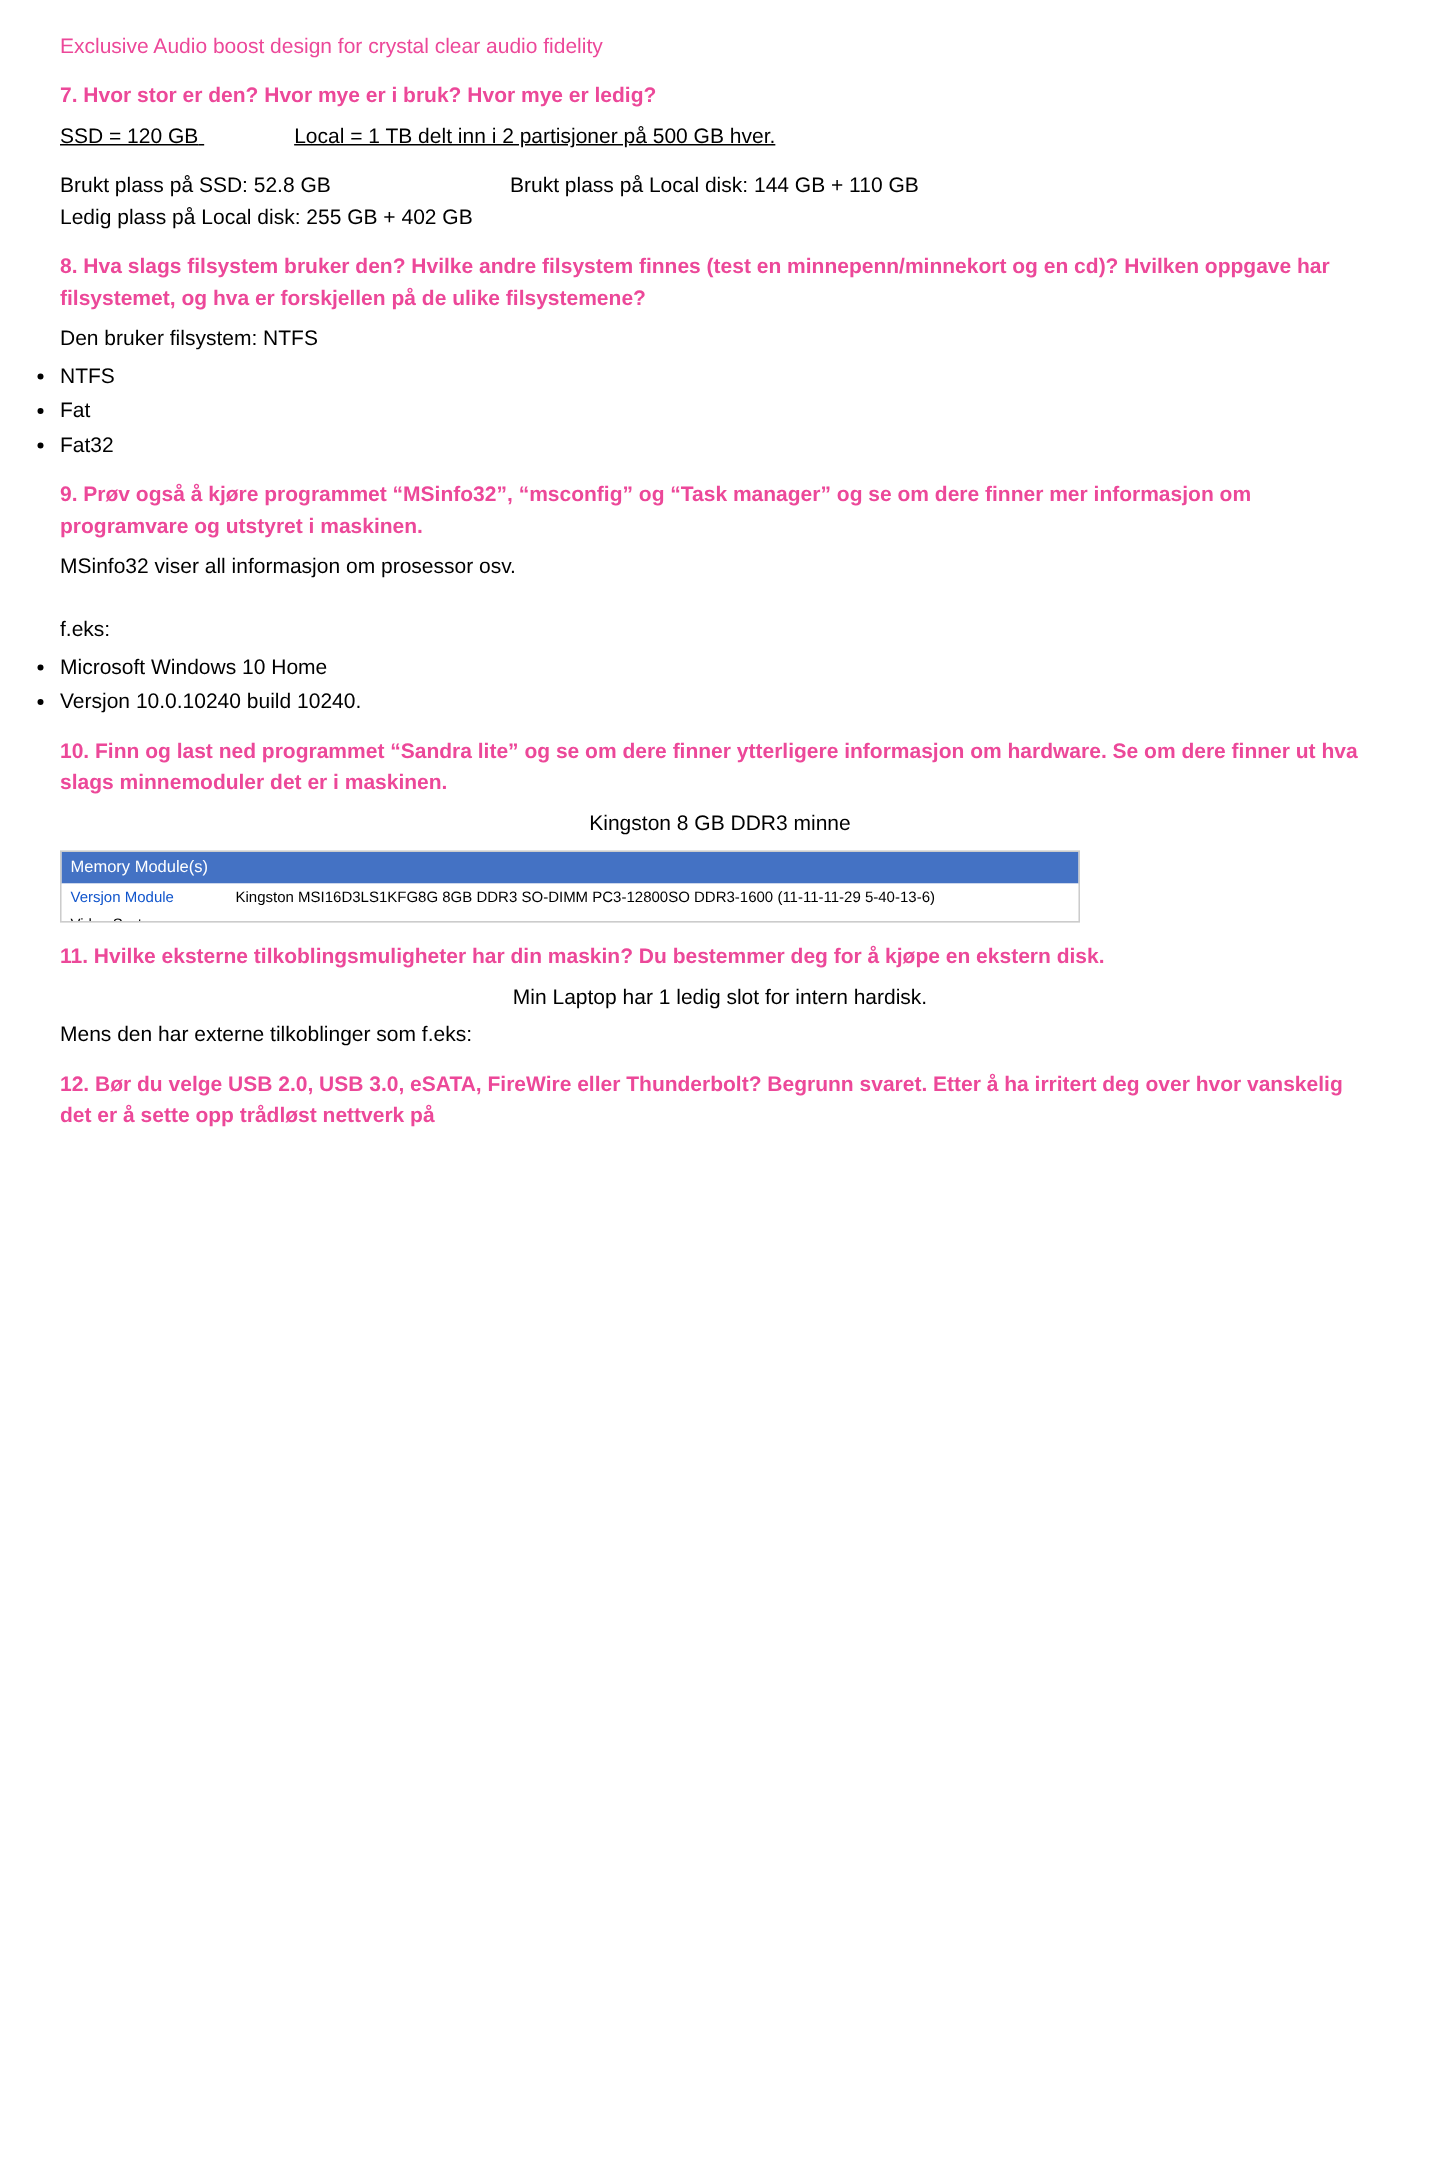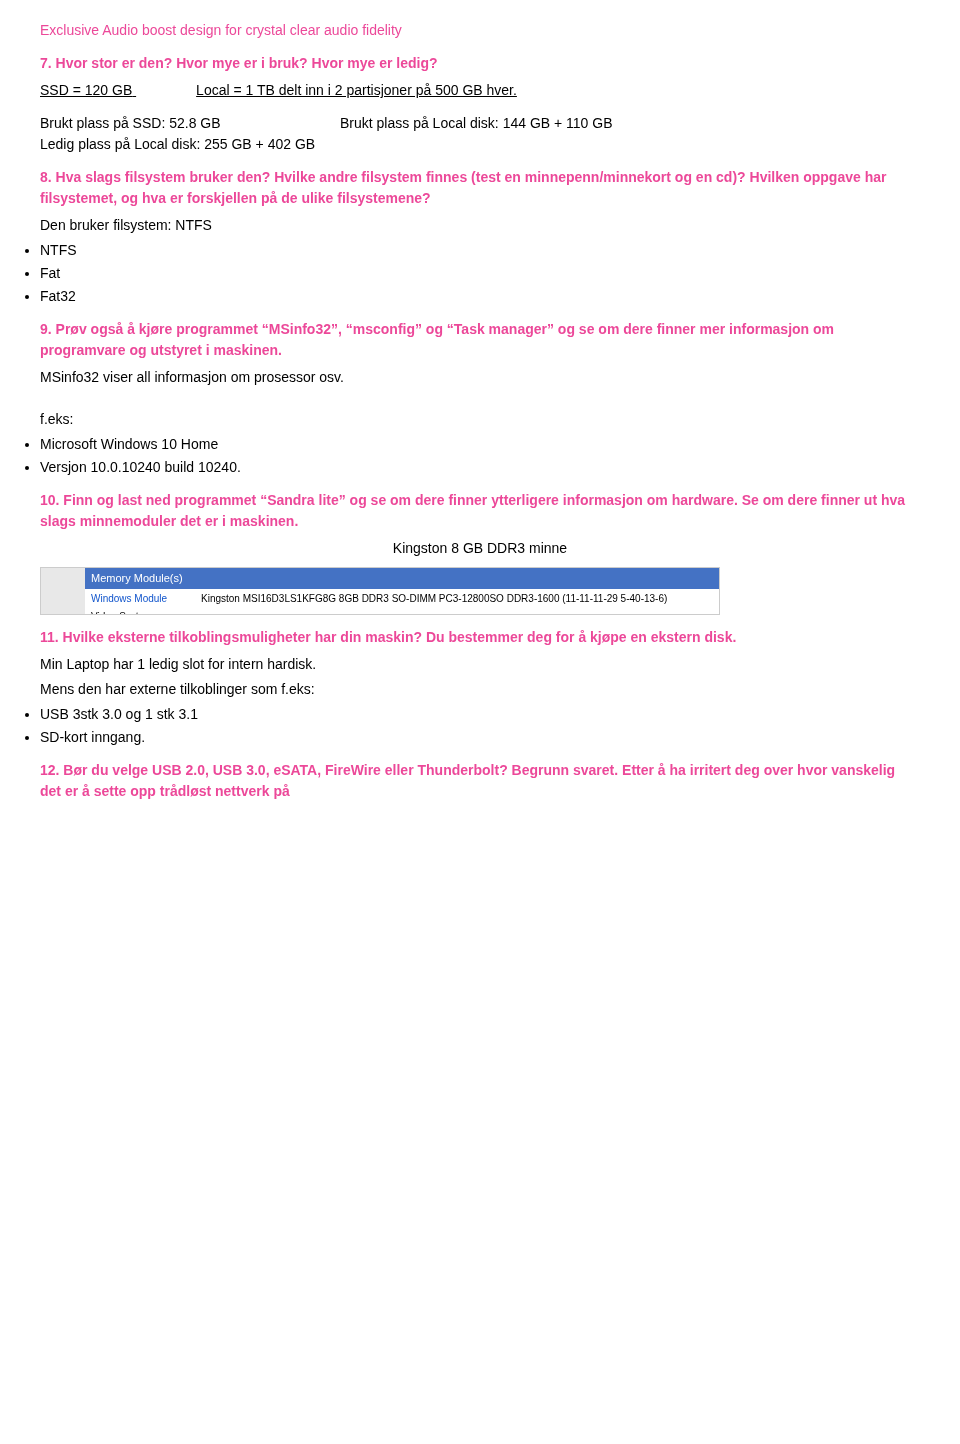--- a/index.html
+++ b/index.html
@@ -43,21 +43,20 @@
     }
     .screenshot-img {
       width: 680px;
       height: 48px;
       background: #e8e8e8;
       border: 1px solid #ccc;
       margin: 8px 0;
       display: flex;
       flex-direction: column;
       overflow: hidden;
-      padding-left: 44px;
     }
     .screenshot-img .img-row1 {
       background: #4472C4;
       color: #fff;
       font-size: 11px;
       padding: 2px 6px;
       display: flex;
       align-items: center;
       gap: 8px;
     }
@@ -131,39 +130,35 @@
     <div>
       <span class="blue-heading bold-text">10. Finn og last ned programmet “Sandra lite” og se om dere finner ytterligere informasjon om hardware. Se om dere finner ut hva slags minnemoduler det er i maskinen.</span>
     </div>
     <div style="margin-top:6px;text-align:center;">Kingston 8 GB DDR3 minne</div>
 
     <div class="screenshot-img">
       <div class="img-row1">
         <span>Memory Module(s)</span>
       </div>
       <div class="img-row2">
-        <span style="color:#1155CC; min-width:110px;">Windows Module</span>
+        <span style="color:#1155CC; min-width:110px;">Versjon Module</span>
         <span>Kingston MSI16D3LS1KFG8G 8GB DDR3 SO-DIMM PC3-12800SO DDR3-1600 (11-11-11-29 5-40-13-6)</span>
       </div>
       <div class="img-row3">
         <span>Video System</span>
       </div>
     </div>
   </div>
 
   <div class="section">
     <div>
       <span class="blue-heading bold-text">11. Hvilke eksterne tilkoblingsmuligheter har din maskin? Du bestemmer deg for å kjøpe en ekstern disk.</span>
     </div>
-    <div style="margin-top:6px;">Min Laptop har 1 ledig slot for intern hardisk.</div>
+    <div style="margin-top:6px;text-align:center;">Min Laptop har 1 ledig slot for intern hardisk.</div>
     <div style="margin-top:4px;">Mens den har externe tilkoblinger som f.eks:</div>
-    <ul class="bullet-list">
-      <li><span>USB  3stk 3.0 og 1 stk 3.1</span></li>
-      <li><span>SD-kort inngang.</span></li>
-    </ul>
   </div>
 
   <div class="section">
     <div>
       <span class="blue-heading bold-text">12. Bør du velge USB 2.0, USB 3.0, eSATA, FireWire eller Thunderbolt? Begrunn svaret. Etter å ha irritert deg over hvor vanskelig det er å sette opp trådløst nettverk på</span>
     </div>
   </div>
 
 </div>
 

